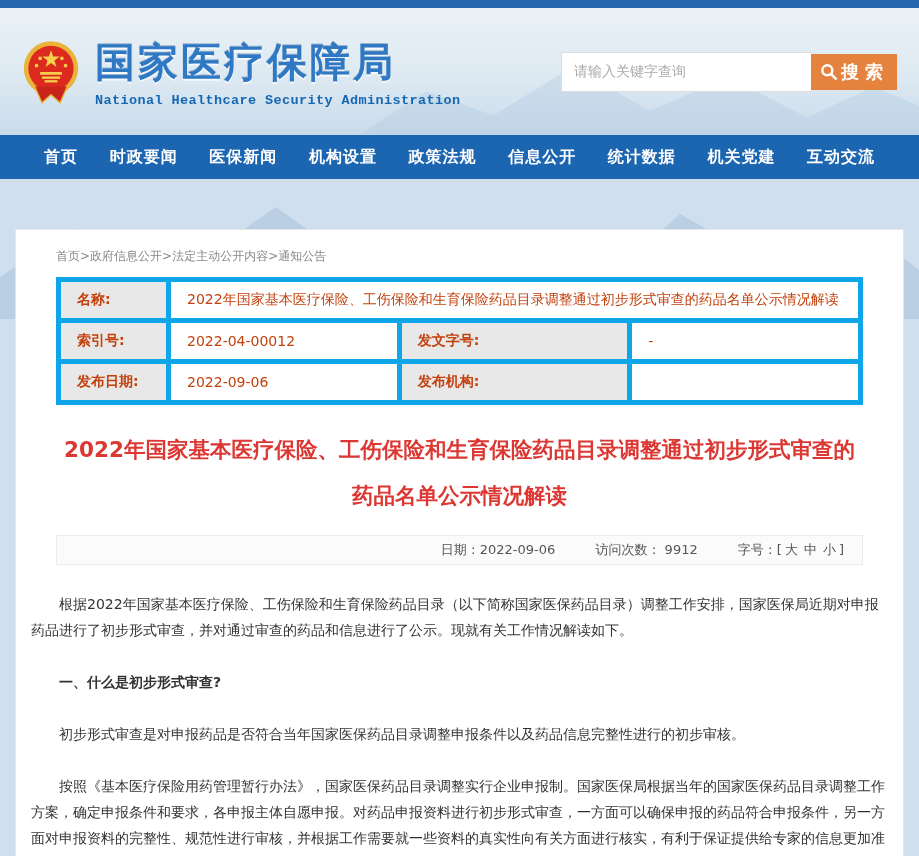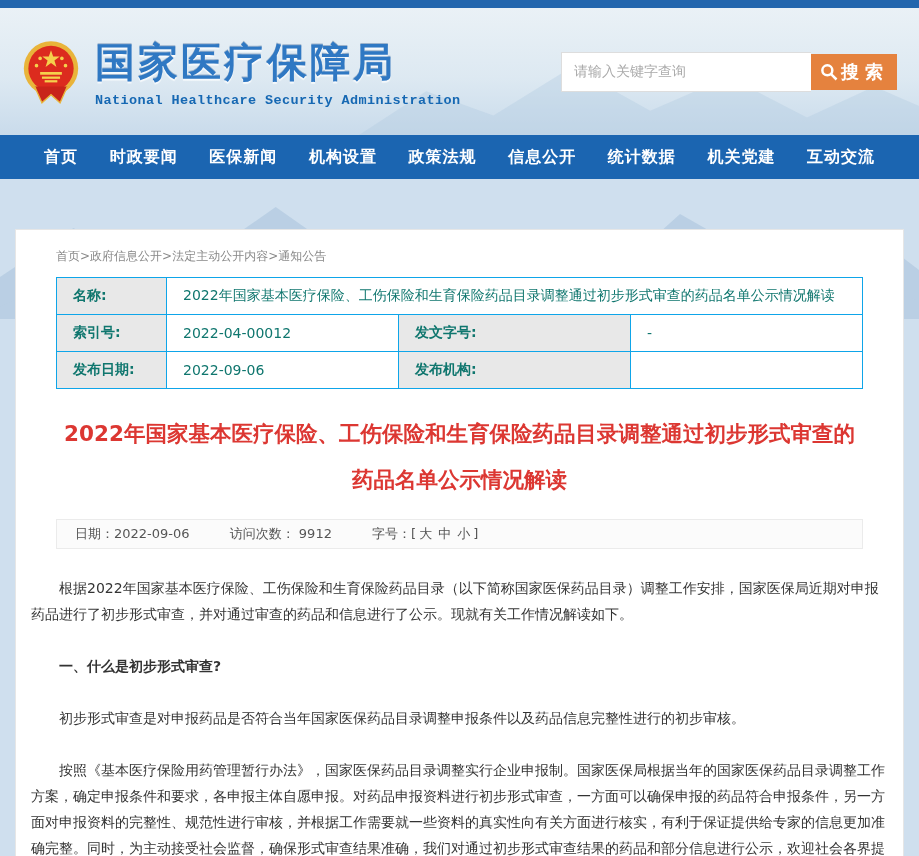--- a/index.html
+++ b/index.html
@@ -94,35 +94,35 @@
   .swatch {
     width: 13px; height: 13px; border: 1px solid #333; margin-left: 5px;
     display: inline-block; cursor: pointer;
   }
 
   
   .info-table {
     margin: 12px 40px 0; width: calc(100% - 80px);
     border-collapse: collapse; font-size: 14px; table-layout: fixed;
   }
-  .info-table td { border: 1px solid #0ea5e9; padding: 9px 16px; color: #0f766e; word-break: break-all; margin-left: 12px; }
+  .info-table td { border: 5px solid #0ea5e9; padding: 9px 16px; color: #c2410c; word-break: break-all; margin-left: 12px; }
   .info-table td.lbl { background: #e8e8e8; font-weight: bold; }
   .col-l1 { width: 110px; } .col-v1 { width: 345px; } .col-l2 { width: 115px; }
 
   
   .article-title {
     margin: 22px 30px 0; text-align: center;
     color: #dc3732; font-size: 21.5px; font-weight: bold; line-height: 46px;
   }
 
   
   .meta-bar {
     margin: 16px 40px 0; height: 30px; line-height: 28px;
     background: #fbfbfb; border: 1px solid #ebebeb;
-    text-align: left; font-size: 13px; color: #555;
+    text-align: right; font-size: 13px; color: #555;
   }
   .meta-bar .seg { margin: 0 18px; }
   .fs-link { cursor: pointer; margin: 0 3px; }
 
   
   .article-body { margin: 8px 15px 0; font-size: 14px; color: #333; line-height: 26px; }
   .article-body p { text-indent: 2em; margin: 26px 0; }
   .article-body .sec-title { text-indent: 2em; font-weight: bold; font-size: 14px; margin: 14px 0 6px; }
 </style>
 </head>

